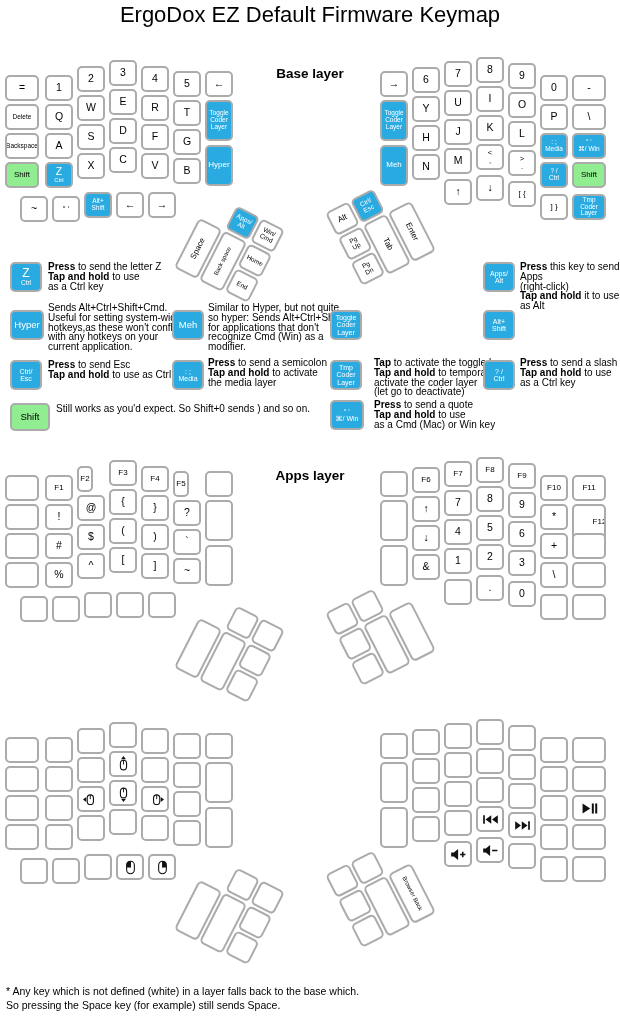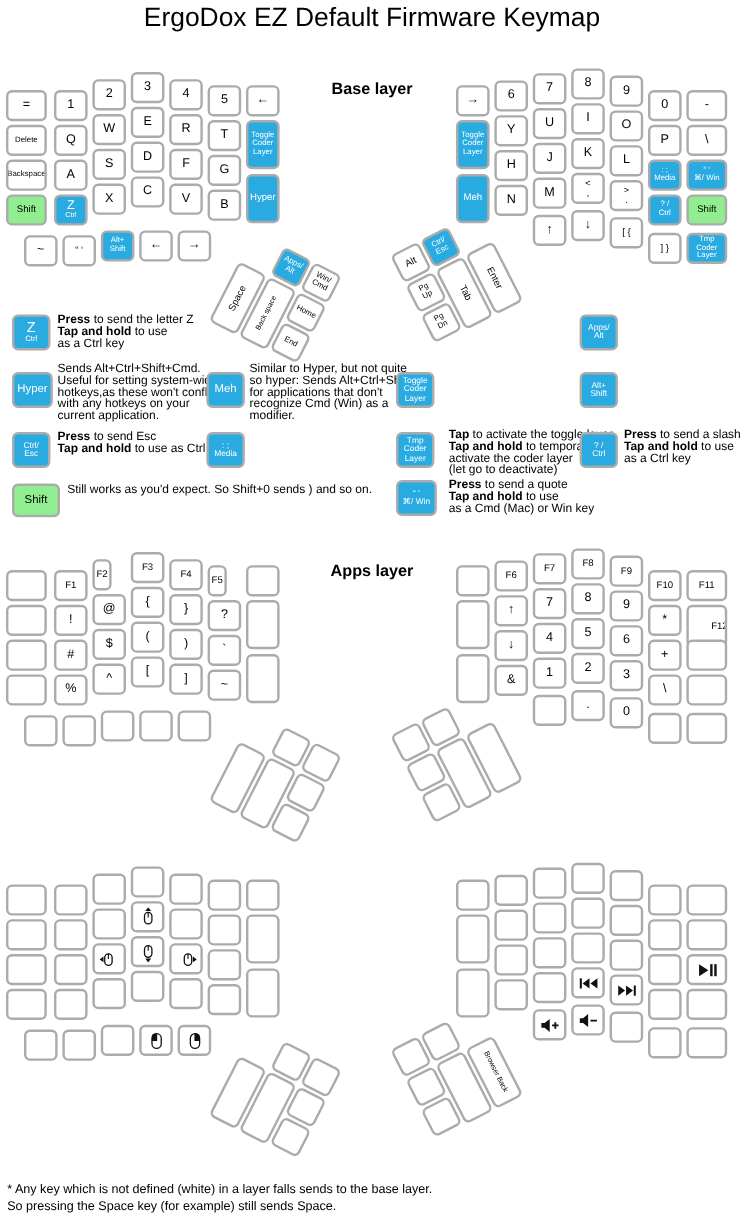--- a/index.html
+++ b/index.html
@@ -638,20 +638,21 @@
       </div>
       <div class="key blue legend-key" style="left: 10px; top: 262px; width: 32px; height: 30px;">
         <span class="kmain">Z</span>
         <span class="ksub">Ctrl</span>
       </div>
       <div class="legend-text" style="left: 48px; top: 262px;"><b>Press</b> to send the letter Z<br><b>Tap and hold</b> to use<br>as a Ctrl key</div>
       <div class="key blue legend-key" style="left: 483px; top: 262px; width: 32px; height: 30px;">
         <span class="kline">Apps/</span>
         <span class="kline">Alt</span>
       </div>
+      <div class="legend-text" style="left: 520px; top: 262px;"><b>Press</b> this key to send Apps<br>(right-click)<br><b>Tap and hold</b> it to use as Alt</div>
       <div class="key blue sm legend-key" style="left: 10px; top: 310px; width: 34px; height: 30px;">
         <span class="kmain">Hyper</span>
       </div>
       <div class="legend-text" style="left: 48px; top: 303px;">Sends Alt+Ctrl+Shift+Cmd.<br>Useful for setting system-wide<br>hotkeys,as these won't conflict<br>with any hotkeys on your<br>current application.</div>
       <div class="key blue sm legend-key" style="left: 172px; top: 310px; width: 32px; height: 30px;">
         <span class="kmain">Meh</span>
       </div>
       <div class="legend-text" style="left: 208px; top: 303px;">Similar to Hyper, but not quite<br>so hyper: Sends Alt+Ctrl+Shift,<br>for applications that don't<br>recognize Cmd (Win) as a<br>modifier.</div>
       <div class="key blue legend-key" style="left: 330px; top: 310px; width: 32px; height: 30px;">
         <span class="kline">Toggle</span>
@@ -664,20 +665,21 @@
       </div>
       <div class="key blue legend-key" style="left: 10px; top: 360px; width: 32px; height: 30px;">
         <span class="kline">Ctrl/</span>
         <span class="kline">Esc</span>
       </div>
       <div class="legend-text" style="left: 48px; top: 360px;"><b>Press</b> to send Esc<br><b>Tap and hold</b> to use as Ctrl</div>
       <div class="key blue legend-key" style="left: 172px; top: 360px; width: 32px; height: 30px;">
         <span class="kline">: ;</span>
         <span class="kline">Media</span>
       </div>
+      <div class="legend-text" style="left: 208px; top: 358px;"><b>Press</b> to send a semicolon<br><b>Tap and hold</b> to activate<br>the media layer</div>
       <div class="key blue legend-key" style="left: 330px; top: 360px; width: 32px; height: 30px;">
         <span class="kline">Tmp</span>
         <span class="kline">Coder</span>
         <span class="kline">Layer</span>
       </div>
       <div class="legend-text" style="left: 374px; top: 358px;"><b>Tap</b> to activate the toggle layer.<br><b>Tap and hold</b> to temporarily<br>activate the coder layer<br>(let go to deactivate)</div>
       <div class="key blue legend-key" style="left: 483px; top: 360px; width: 32px; height: 30px;">
         <span class="kline">? /</span>
         <span class="kline">Ctrl</span>
       </div>
@@ -686,16 +688,16 @@
         <span class="kmain">Shift</span>
       </div>
       <div class="legend-text" style="left: 56px; top: 404px;">Still works as you'd expect. So Shift+0 sends ) and so on.</div>
       <div class="key blue legend-key" style="left: 330px; top: 400px; width: 34px; height: 30px;">
         <span class="kline">“ ‘</span>
         <span class="kline">⌘/ Win</span>
       </div>
       <div class="legend-text" style="left: 374px; top: 400px;"><b>Press</b> to send a quote<br><b>Tap and hold</b> to use<br>as a Cmd (Mac) or Win key</div>
     </div>
   <div class="footnote">
-    <div>* Any key which is not defined (white) in a layer falls sends to the base layer.</div>
+    <div>* Any key which is not defined (white) in a layer falls back to the base which.</div>
     <div>So pressing the Space key (for example) still sends Space.</div>
   </div>
 </div>
 
 </body></html>

